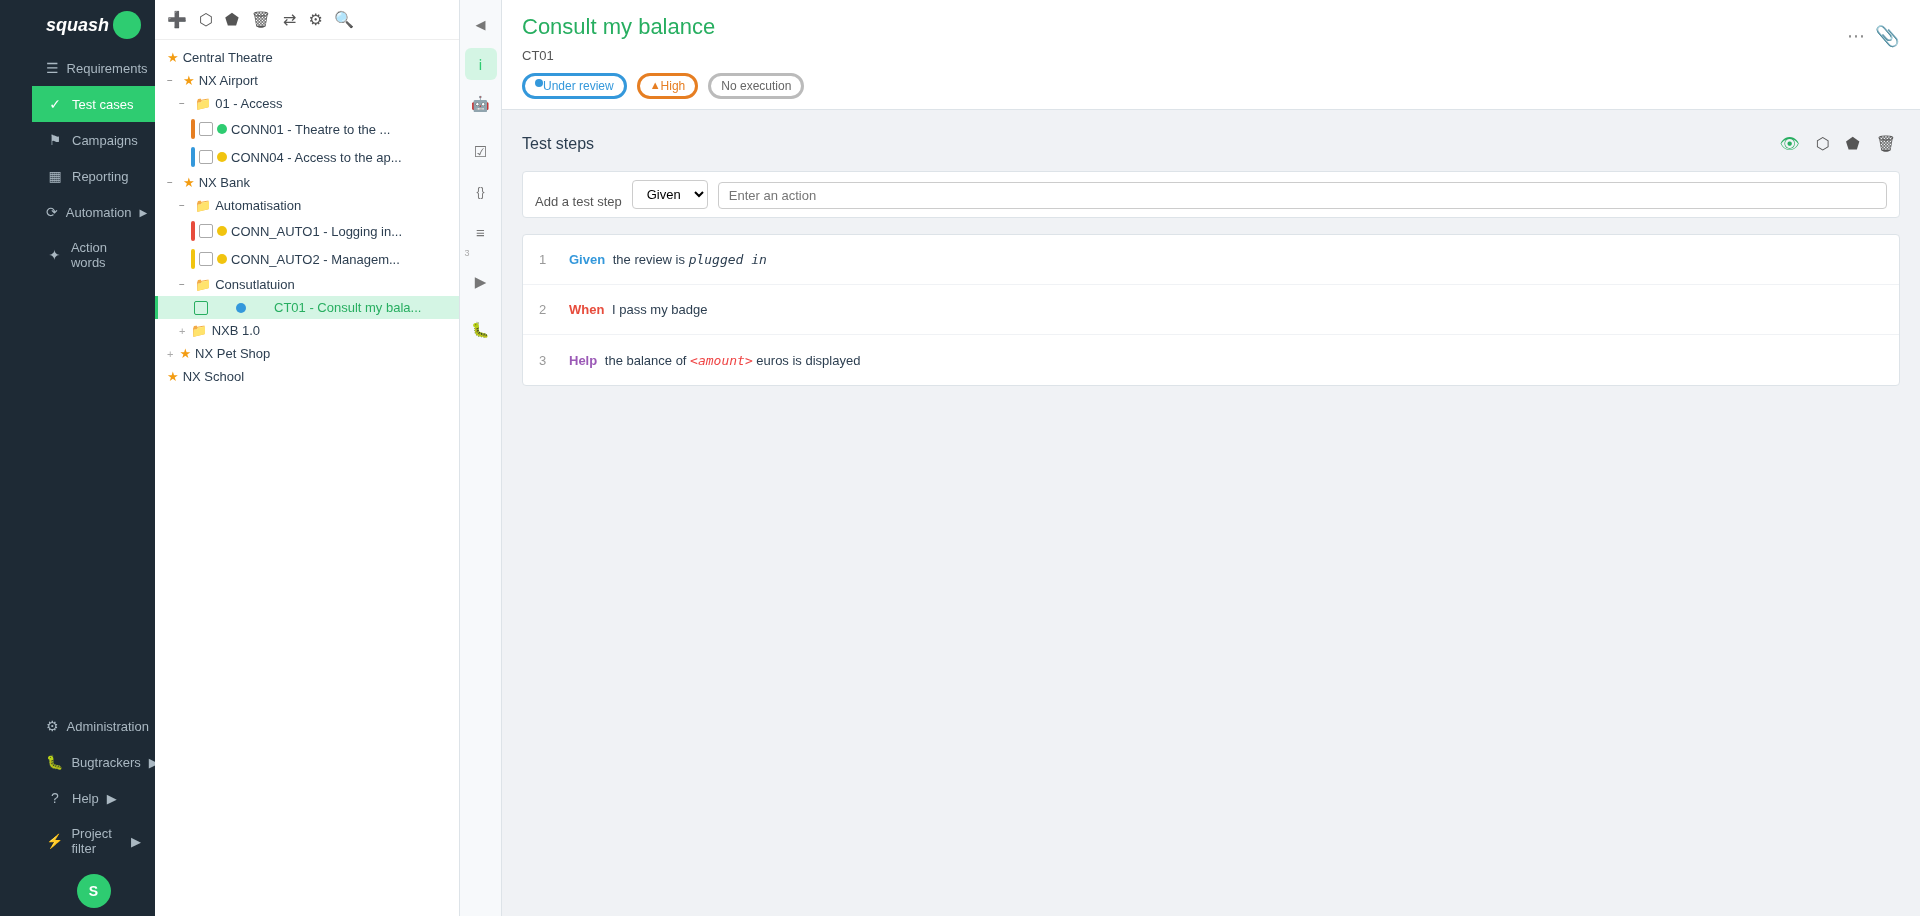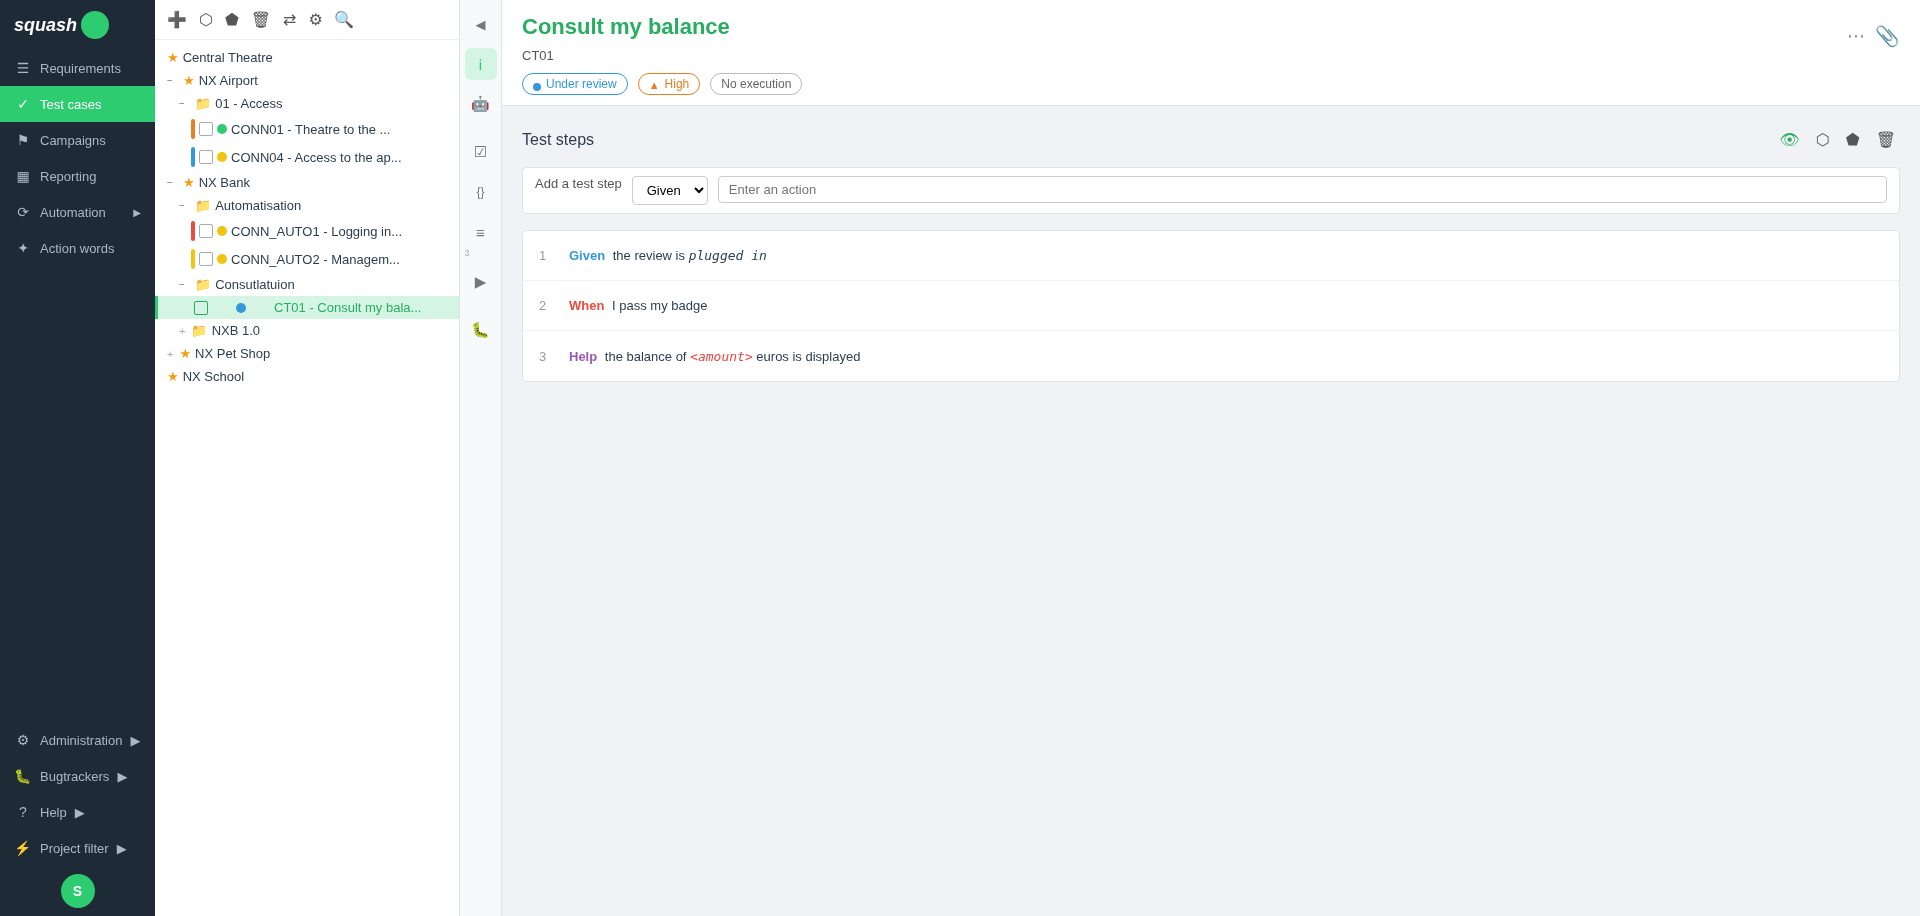--- a/index.html
+++ b/index.html
@@ -7,20 +7,21 @@
 
     
     .sidebar {
       width: 155px;
       background: #1e2a35;
       color: #cdd6e0;
       display: flex;
       flex-direction: column;
       flex-shrink: 0;
       height: 100%;
+      padding-left: 32px;
     }
     .sidebar-logo {
       padding: 12px 14px;
       display: flex;
       align-items: center;
       height: 50px;
     }
     .logo-text {
       color: white;
       font-size: 18px;
@@ -193,43 +194,42 @@
       border-bottom: 1px solid #dde3e8;
     }
     .breadcrumb {
       font-size: 12px;
       color: #7f8c8d;
       margin-bottom: 6px;
     }
     .breadcrumb span { color: #5dade2; cursor: pointer; }
     .page-title {
       font-size: 22px;
-      font-weight: 700;
+      font-weight: 400;
       color: #27ae60;
       margin-bottom: 8px;
     }
     .page-subtitle {
       font-size: 13px;
       color: #555;
       margin-bottom: 10px;
     }
     .badges-row {
       display: flex;
       align-items: center;
       gap: 10px;
       padding-bottom: 10px;
     }
     .badge {
       display: flex;
-      align-items: flex-end;
-      gap: 5px;
+      align-items: flex-start;
       padding: 3px 10px;
       border-radius: 20px;
       font-size: 12px;
-      border: 1px solid #701a75;
+      border: 3px solid #701a75;
       cursor: pointer;
     }
     .badge-blue { border-color: #3498db; color: #3498db; }
     .badge-orange { border-color: #e67e22; color: #e67e22; }
     .badge-gray { border-color: #bbb; color: #666; }
     .badge-dot {
       width: 8px; height: 8px;
       border-radius: 50%;
       background: #3498db;
     }
@@ -259,21 +259,21 @@
       color: #555;
       cursor: pointer;
       font-size: 16px;
       padding: 4px;
     }
     .action-btn.green-icon { color: #27ae60; }
 
     
     .add-step-row {
       display: flex;
-      align-items: flex-start;
+      align-items: flex-end;
       gap: 10px;
       margin-bottom: 16px;
       background: #fff;
       border: 1px solid #dde3e8;
       border-radius: 4px;
       padding: 8px 12px;
     }
     .add-step-label {
       font-size: 13px;
       color: #555;

